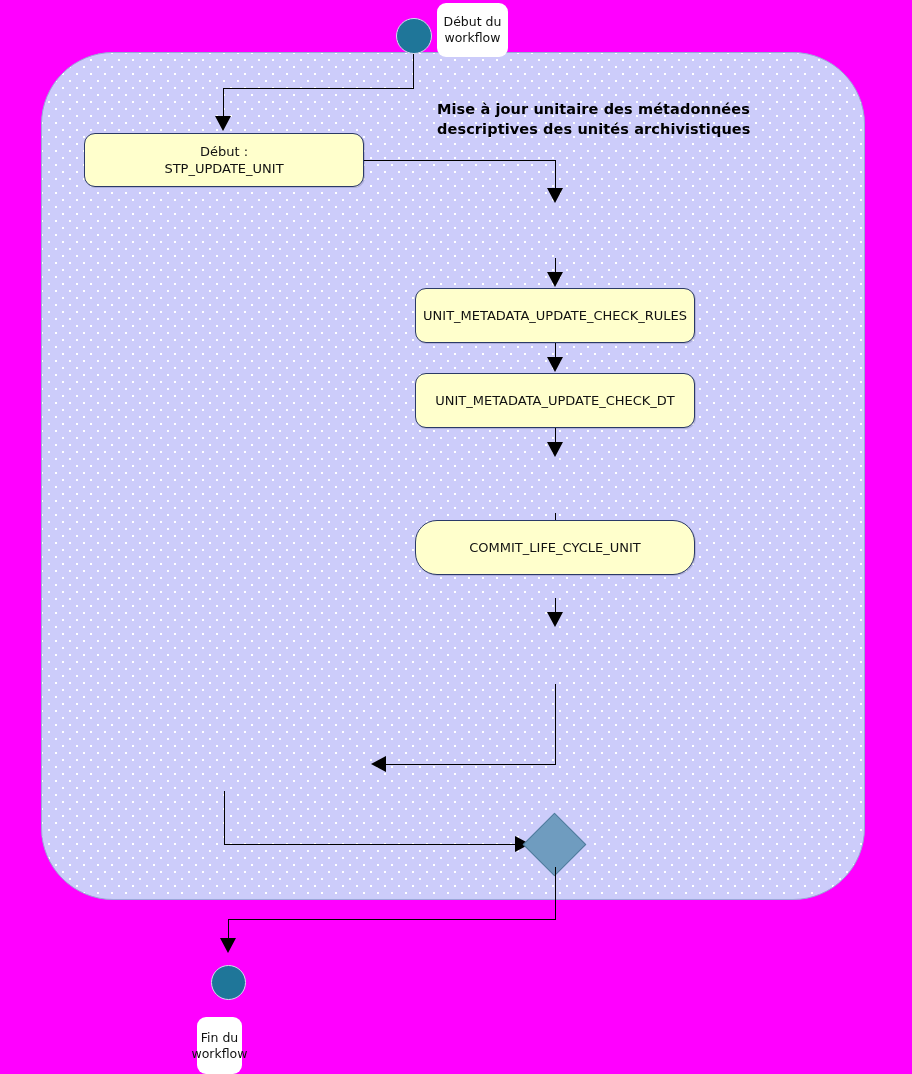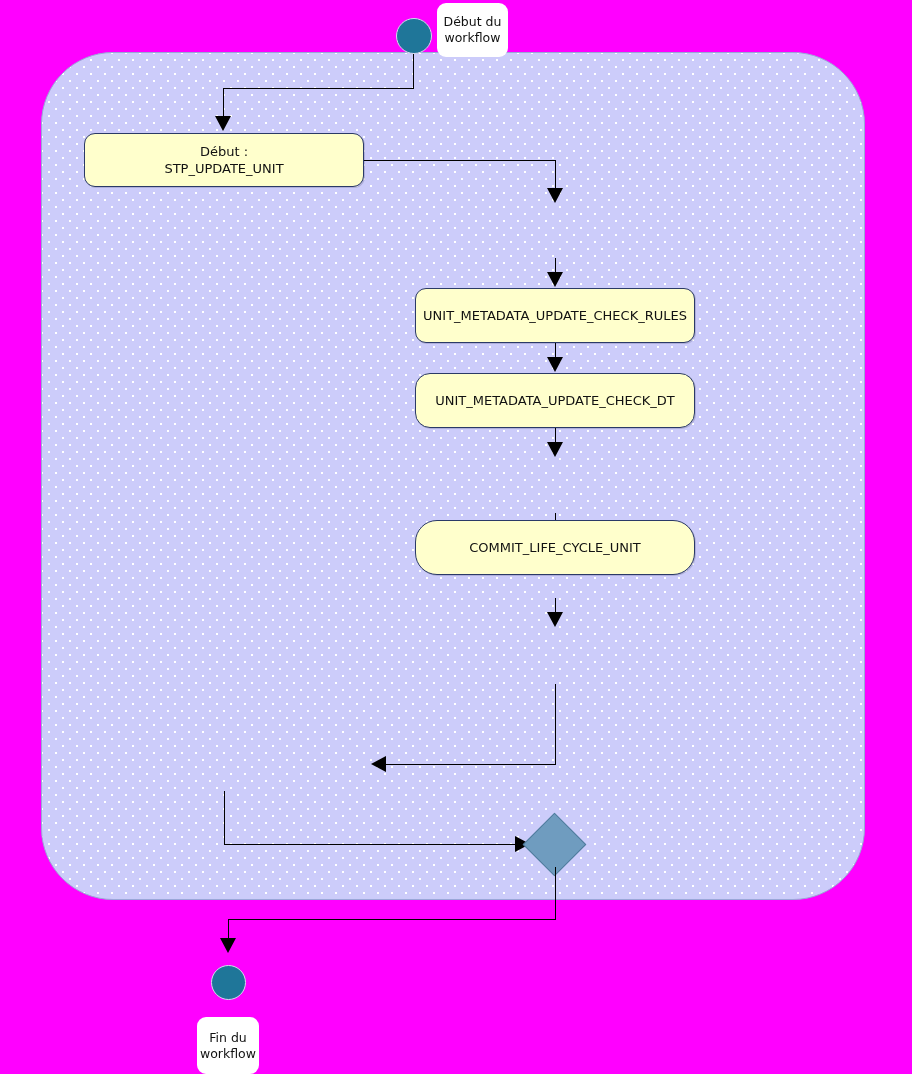--- a/index.html
+++ b/index.html
@@ -110,20 +110,22 @@
     white-space:pre-line;
   }
 </style>
 </head>
 <body>
 
 <div id="canvas">
 
   <div class="panel"></div>
 
+  <div class="panel-title">Mise à jour unitaire des métadonnées
+descriptives des unités archivistiques</div>
 
   <div class="circle" style="left:396px;top:18px;width:36px;height:36px;"></div>
   <div class="note" style="left:437px;top:3px;width:71px;height:54px;">Début du
 workflow</div>
 
   <div class="ln lnv" style="left:413px;top:54px;height:34px;"></div>
   <div class="ln lnh" style="left:223px;top:88px;width:191px;"></div>
   <div class="ln lnv" style="left:223px;top:88px;height:32px;"></div>
   <div class="arrow-d" style="left:215px;top:116px;"></div>
 
@@ -134,21 +136,21 @@
   <div class="ln lnv" style="left:555px;top:160px;height:32px;"></div>
   <div class="arrow-d" style="left:547px;top:188px;"></div>
 
   <div class="ln lnv" style="left:555px;top:258px;height:16px;"></div>
   <div class="arrow-d" style="left:547px;top:272px;"></div>
 
   <div class="node" style="left:415px;top:288px;width:280px;height:55px;">UNIT_METADATA_UPDATE_CHECK_RULES</div>
   <div class="ln lnv" style="left:555px;top:343px;height:16px;"></div>
   <div class="arrow-d" style="left:547px;top:357px;"></div>
 
-  <div class="node" style="left:415px;top:373px;width:280px;height:55px;border-radius:15px;">UNIT_METADATA_UPDATE_CHECK_DT</div>
+  <div class="node" style="left:415px;top:373px;width:280px;height:55px;">UNIT_METADATA_UPDATE_CHECK_DT</div>
   <div class="ln lnv" style="left:555px;top:428px;height:16px;"></div>
   <div class="arrow-d" style="left:547px;top:442px;"></div>
 
   <div class="ln lnv" style="left:555px;top:513px;height:16px;"></div>
   <div class="arrow-d" style="left:547px;top:527px;"></div>
 
   <div class="node" style="left:415px;top:520px;width:280px;height:55px;border-radius:22px;">COMMIT_LIFE_CYCLE_UNIT</div>
   <div class="ln lnv" style="left:555px;top:598px;height:16px;"></div>
   <div class="arrow-d" style="left:547px;top:612px;"></div>
 
@@ -164,16 +166,16 @@
 
 
   <div class="diamond" style="left:532px;top:822px;width:45px;height:45px;"></div>
 
   <div class="ln lnv" style="left:555px;top:867px;height:52px;"></div>
   <div class="ln lnh" style="left:228px;top:919px;width:328px;"></div>
   <div class="ln lnv" style="left:228px;top:919px;height:21px;"></div>
   <div class="arrow-d" style="left:220px;top:938px;"></div>
 
   <div class="circle" style="left:211px;top:965px;width:35px;height:35px;"></div>
-  <div class="note" style="left:197px;top:1017px;width:62px;height:57px;">Fin du
+  <div class="note" style="left:197px;top:1017px;width:45px;height:57px;">Fin du
 workflow</div>
 
 </div>
 
 </body></html>

